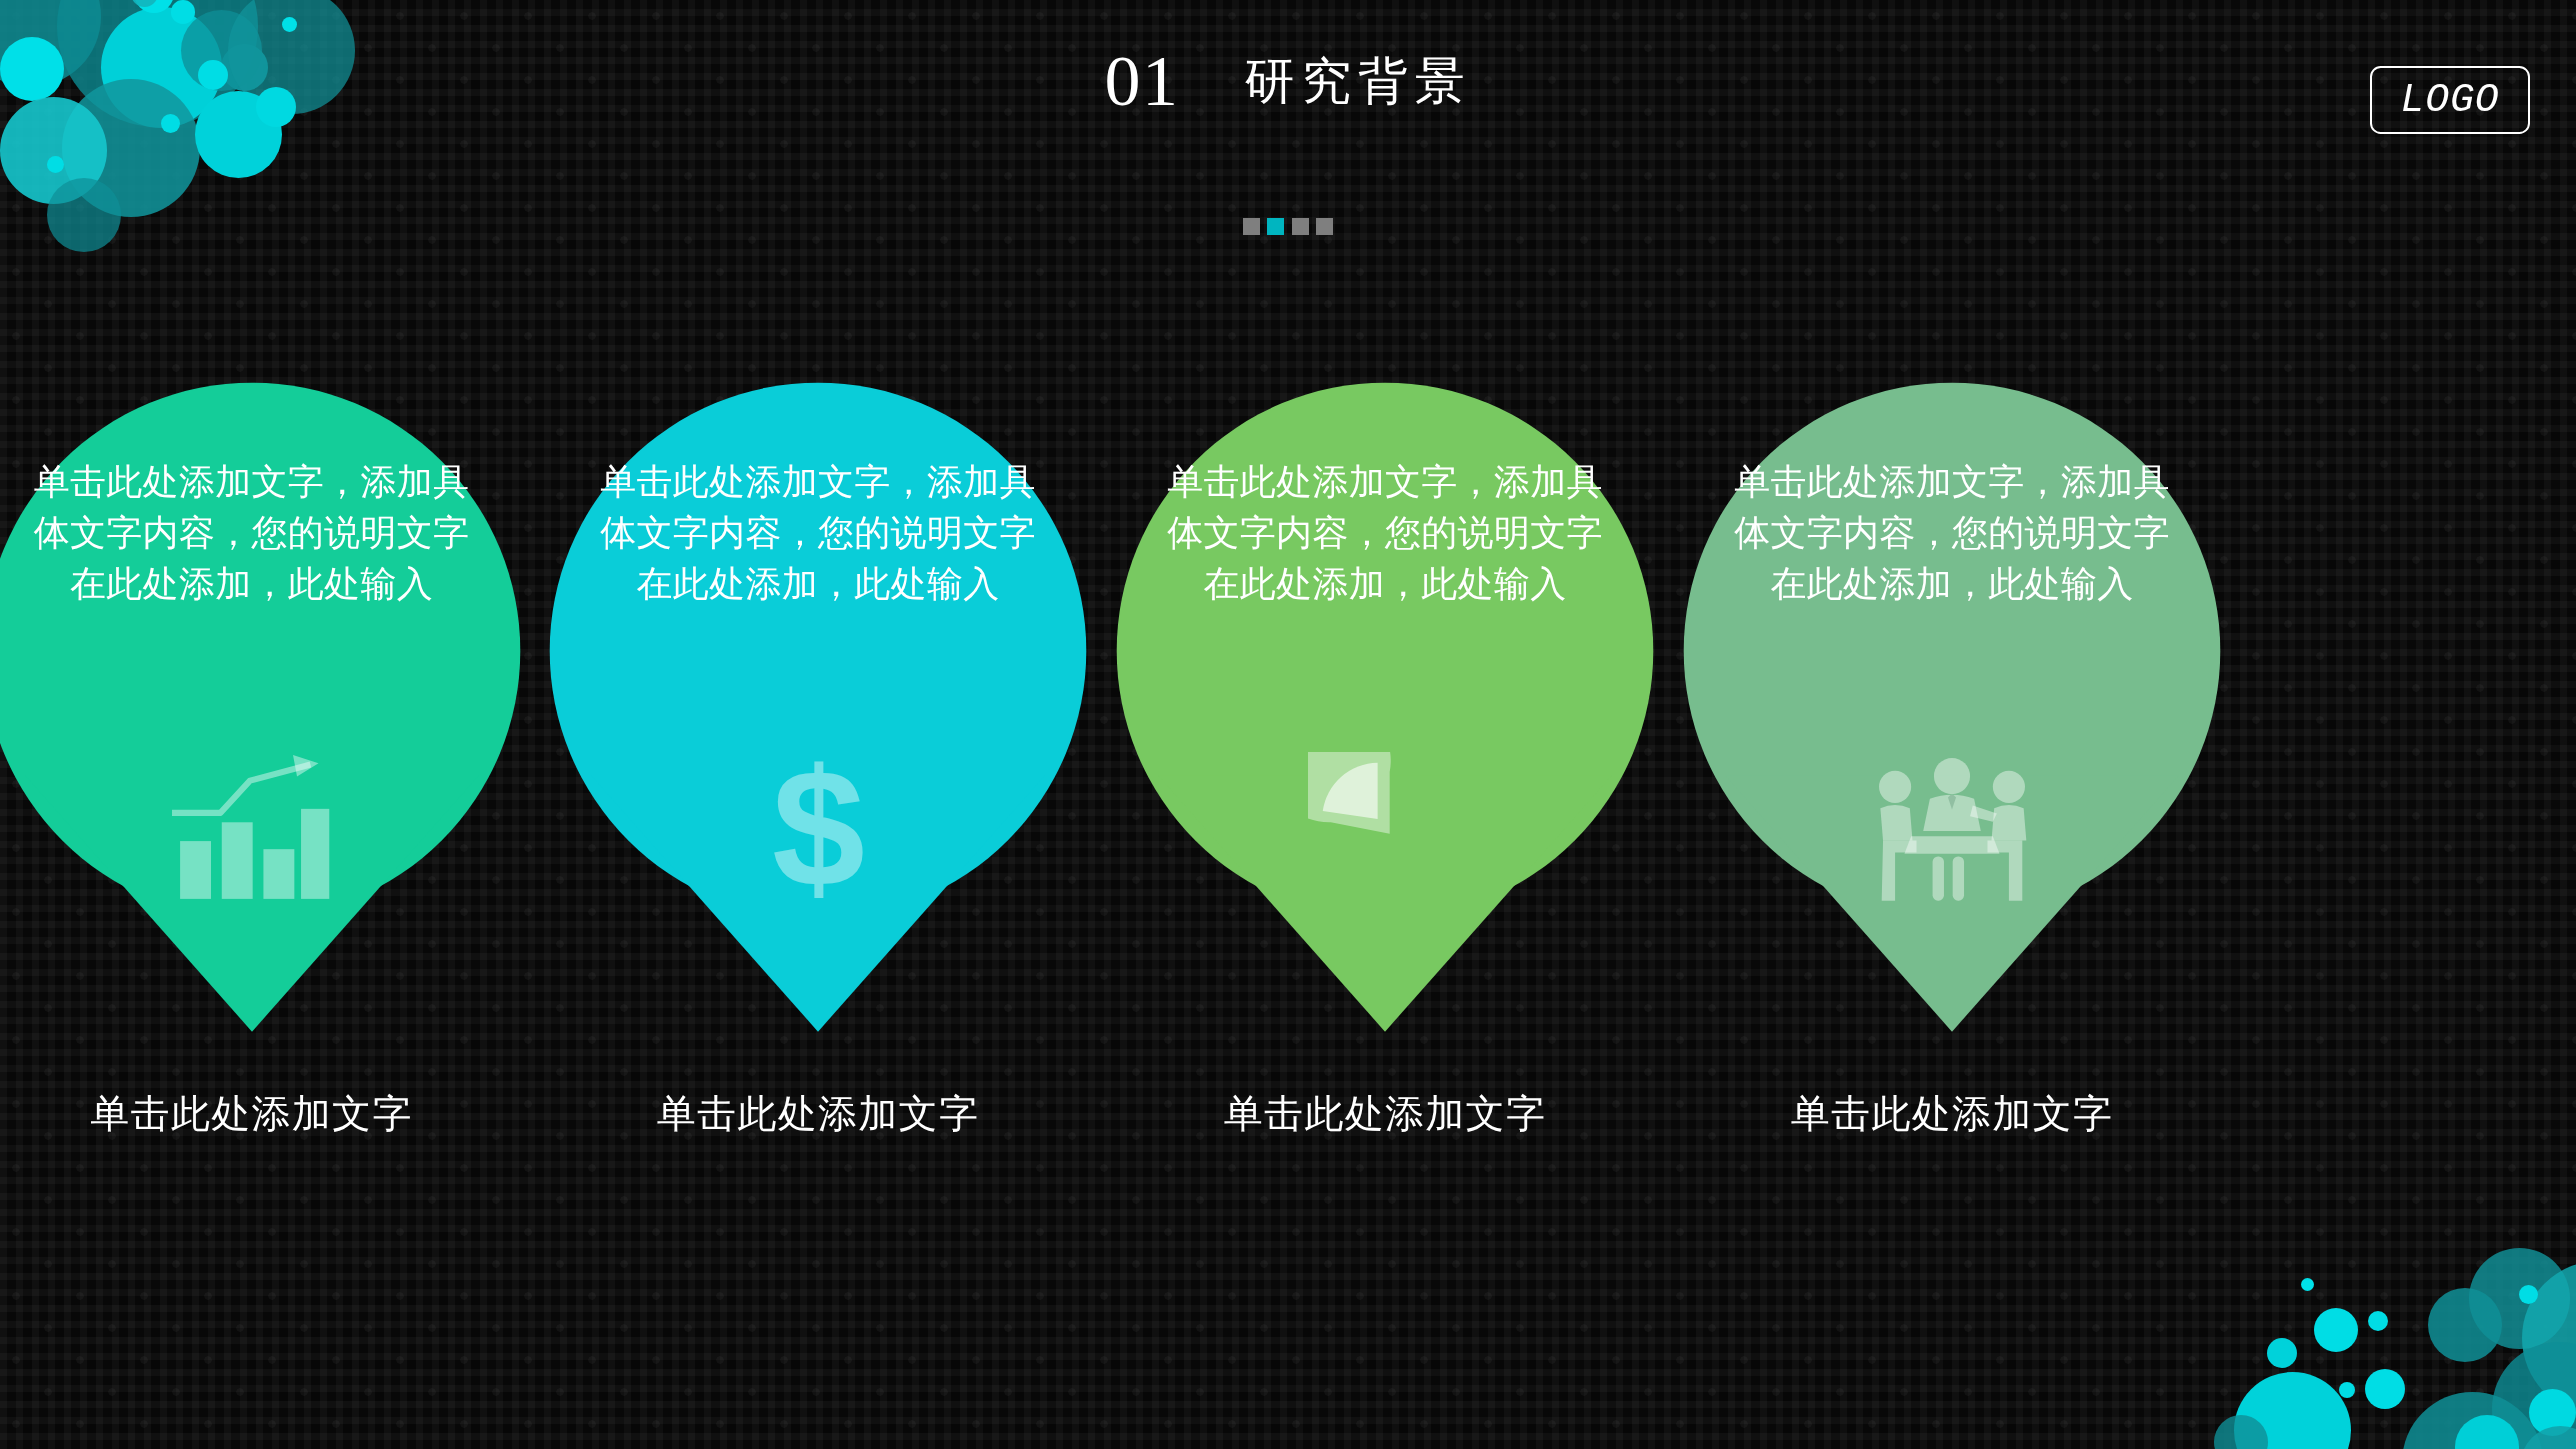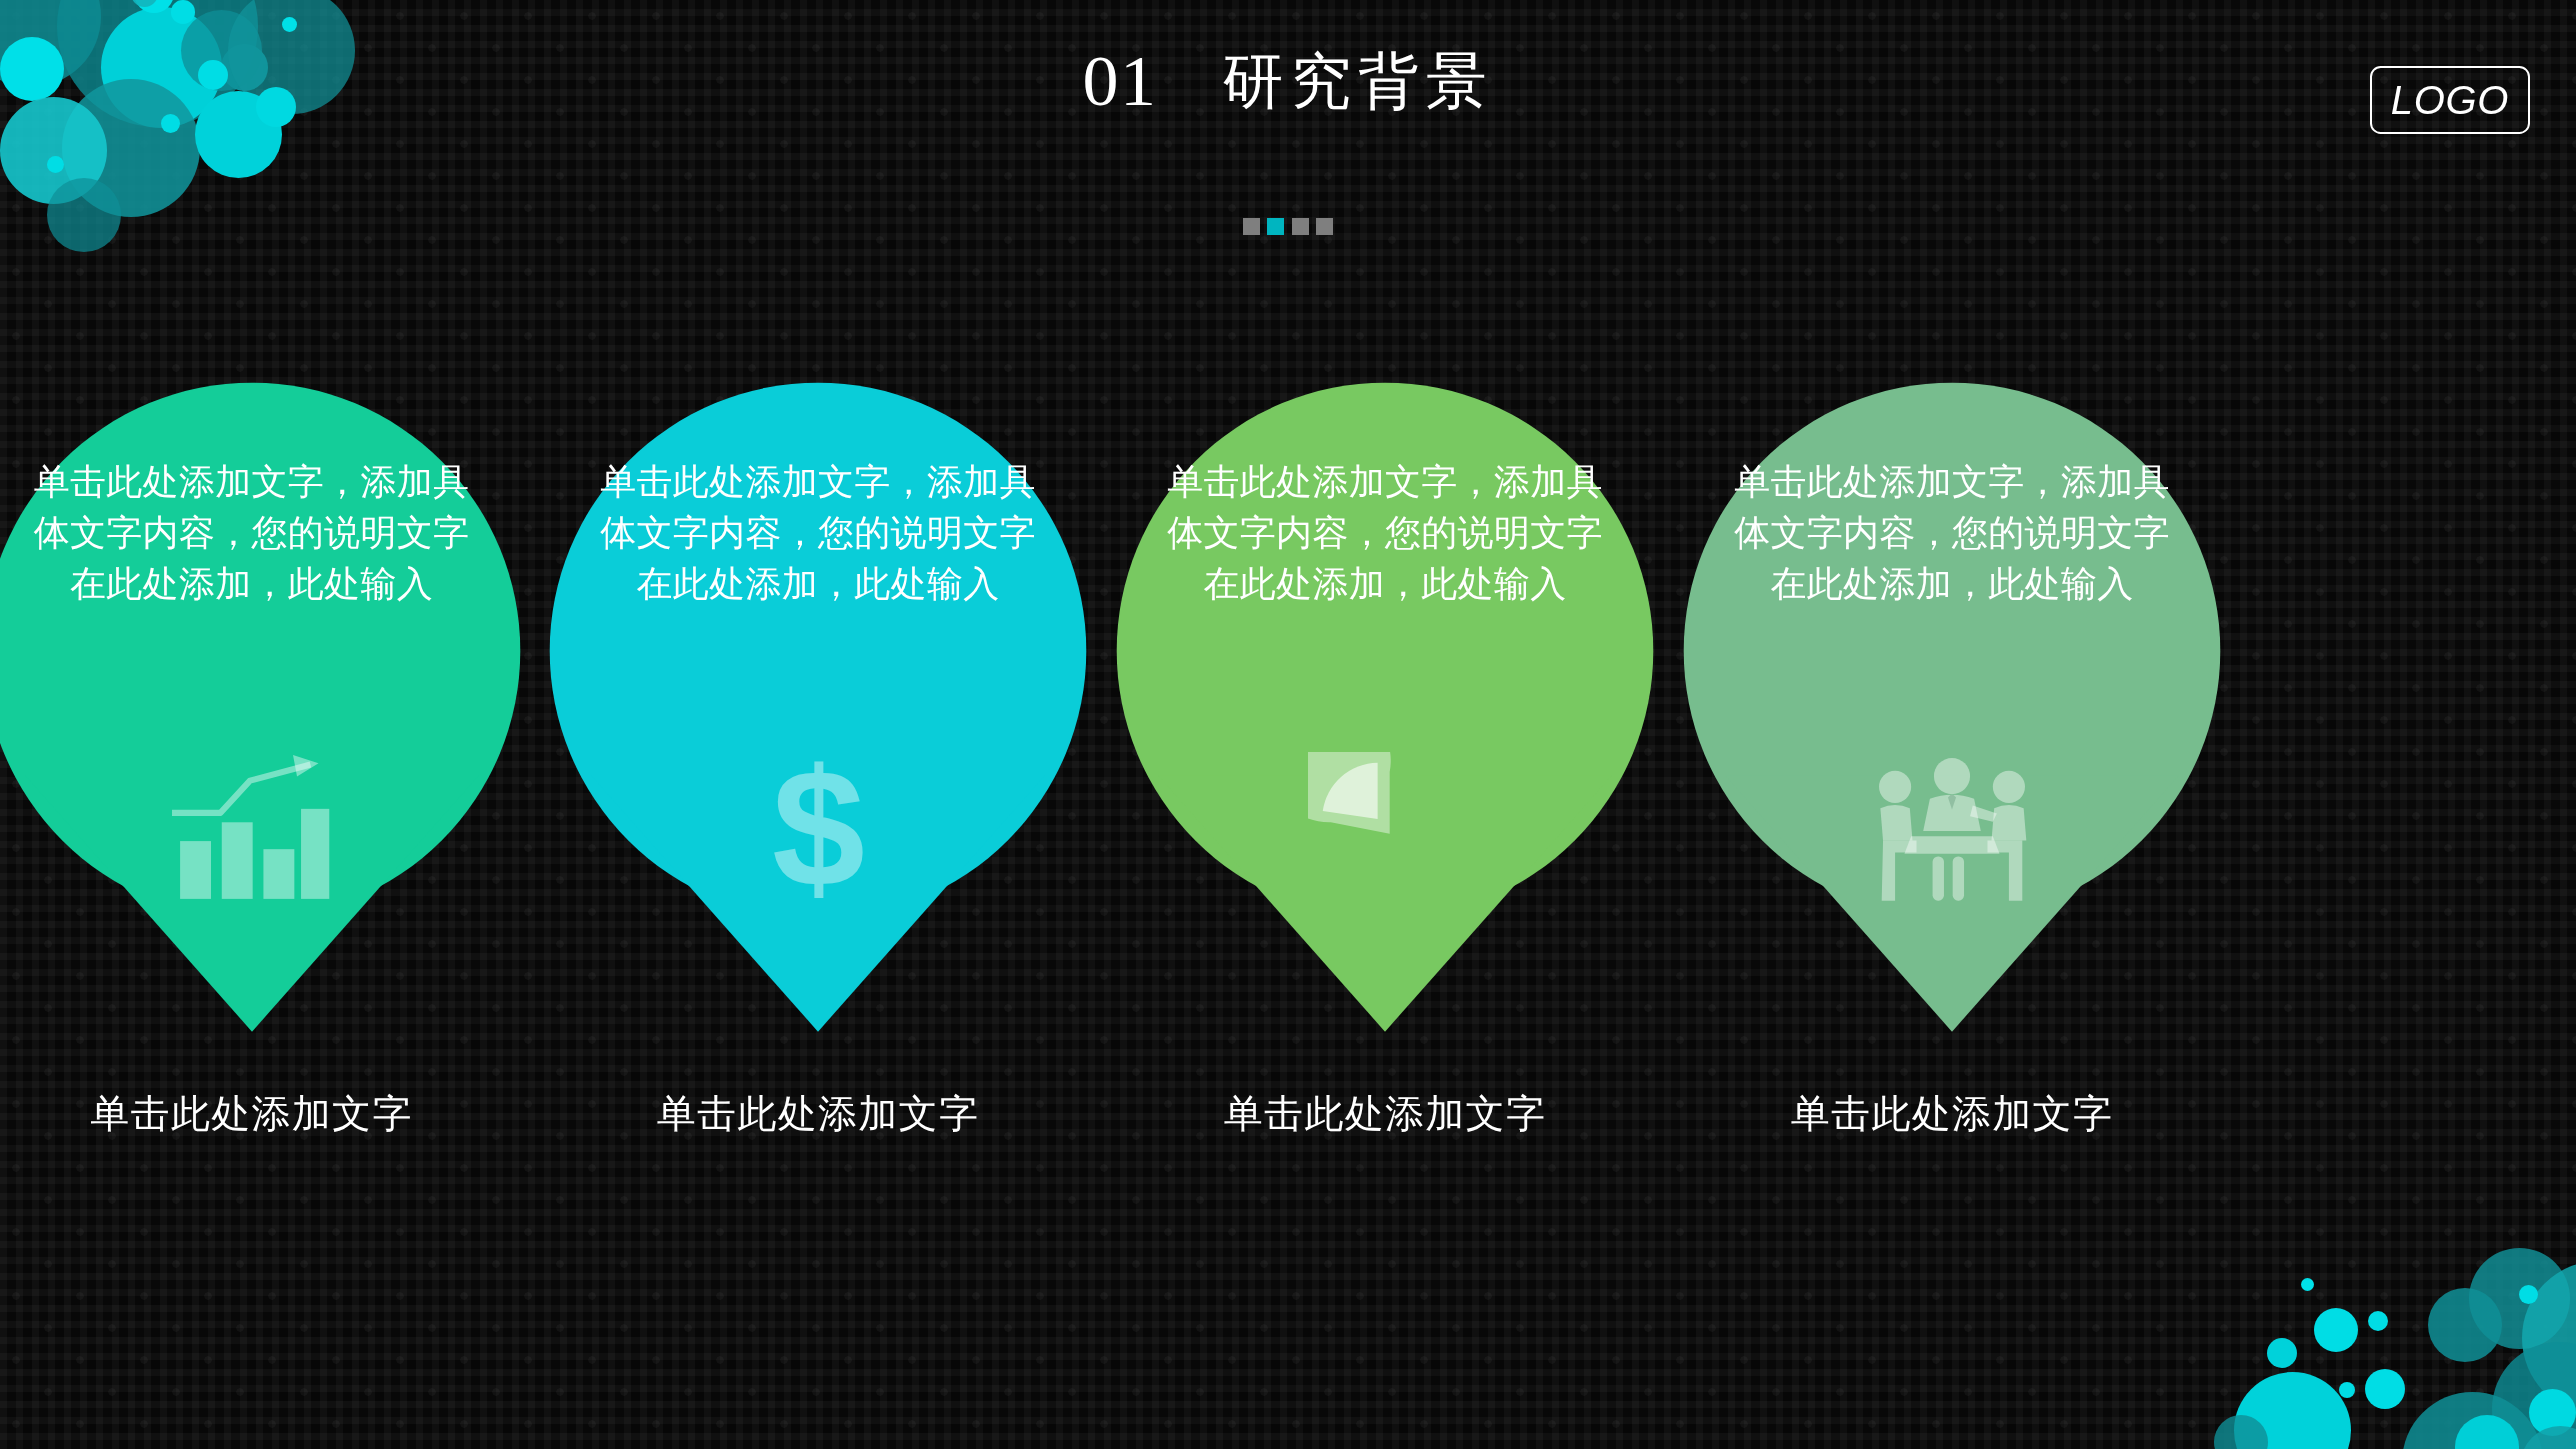--- a/index.html
+++ b/index.html
@@ -60,21 +60,21 @@
   }
   #title-number {
     color: #ffffff;
     font-size: 72px;
     letter-spacing: 1.3px;
     vertical-align: middle;
   }
   #title-gap { display: inline-block; width: 60px; }
   #title-text {
     color: #ffffff;
-    font-size: 61px;
+    font-size: 50px;
     letter-spacing: 6.7px;
     vertical-align: middle;
   }
   #dots {
     position: absolute;
     top: 218px;
     left: 0; right: 0;
     display: flex;
     justify-content: center;
     gap: 7.4px;
@@ -88,21 +88,21 @@
     width: 156px;
     height: 64px;
     border: 2.7px solid #ffffff;
     border-radius: 10.7px;
     display: flex;
     align-items: center;
     justify-content: center;
   }
   #logo-text {
     color: #ffffff;
-    font-family: Liberation Sans, sans-serif;
+    font-family: Liberation Mono, monospace;
     font-style: italic;
     font-size: 40px;
     letter-spacing: 0.7px;
   }
 
   
   #cards {
     position: absolute;
     top: 376px;
     left: 0; right: 0;

